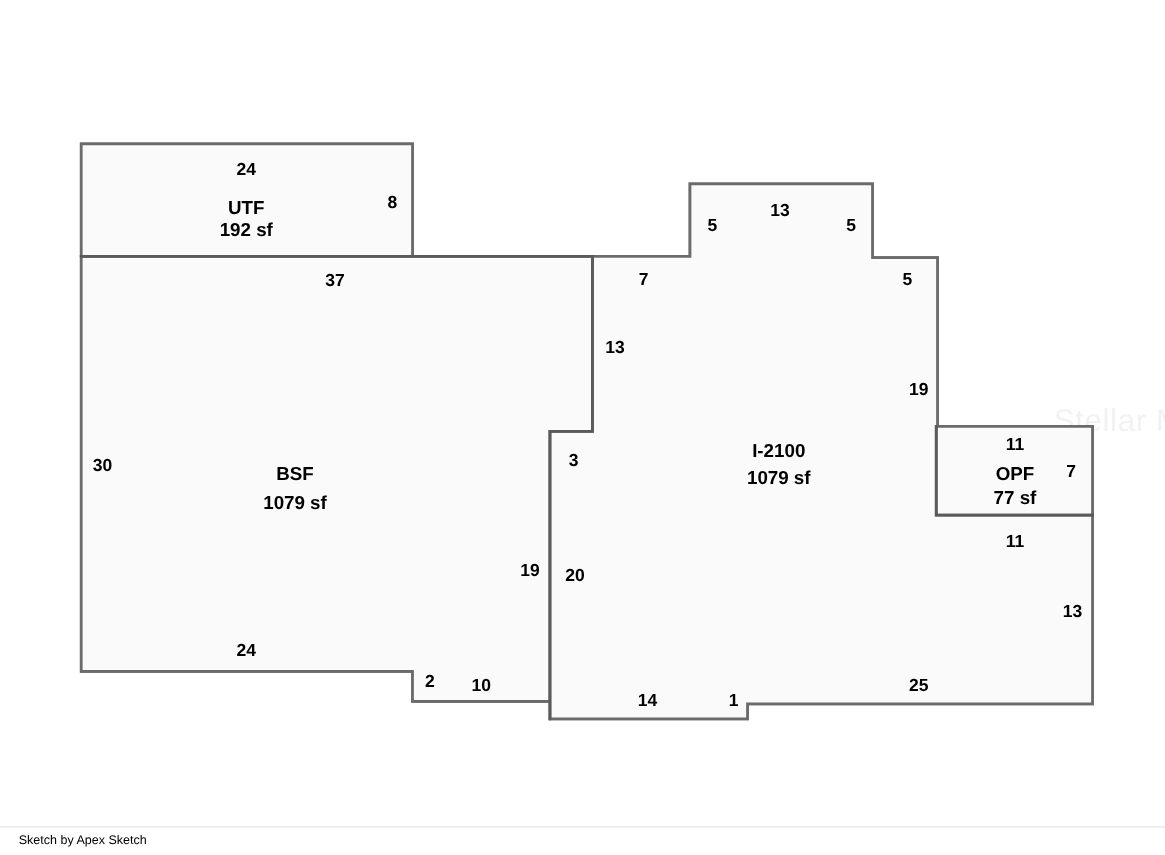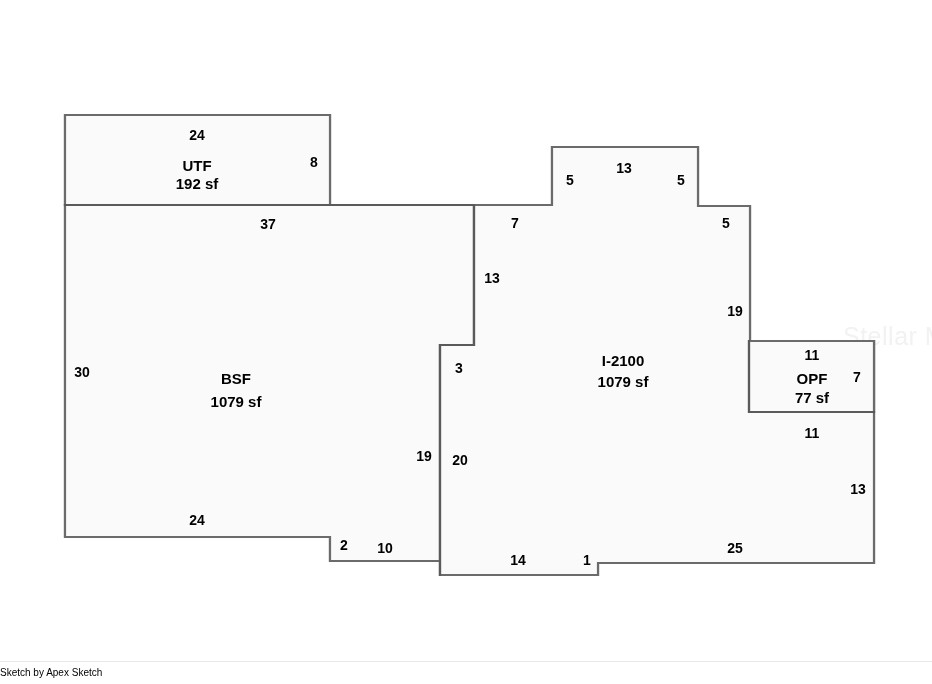--- a/index.html
+++ b/index.html
@@ -63,21 +63,21 @@
     font-family: "Liberation Sans", sans-serif;
     font-size: 25px;
     font-weight: normal;
     fill: #f2f2f2;
     text-anchor: start;
     dominant-baseline: middle;
     letter-spacing: 0.5px;
   }
   .footer-credit {
     position: absolute;
-    left: 0;
+    left: 15px;
     bottom: 6px;
     font-family: "Liberation Sans", sans-serif;
     font-size: 10px;
     color: #000000;
     white-space: nowrap;
   }
   .footer-rule {
     position: absolute;
     left: 0;
     bottom: 22px;

